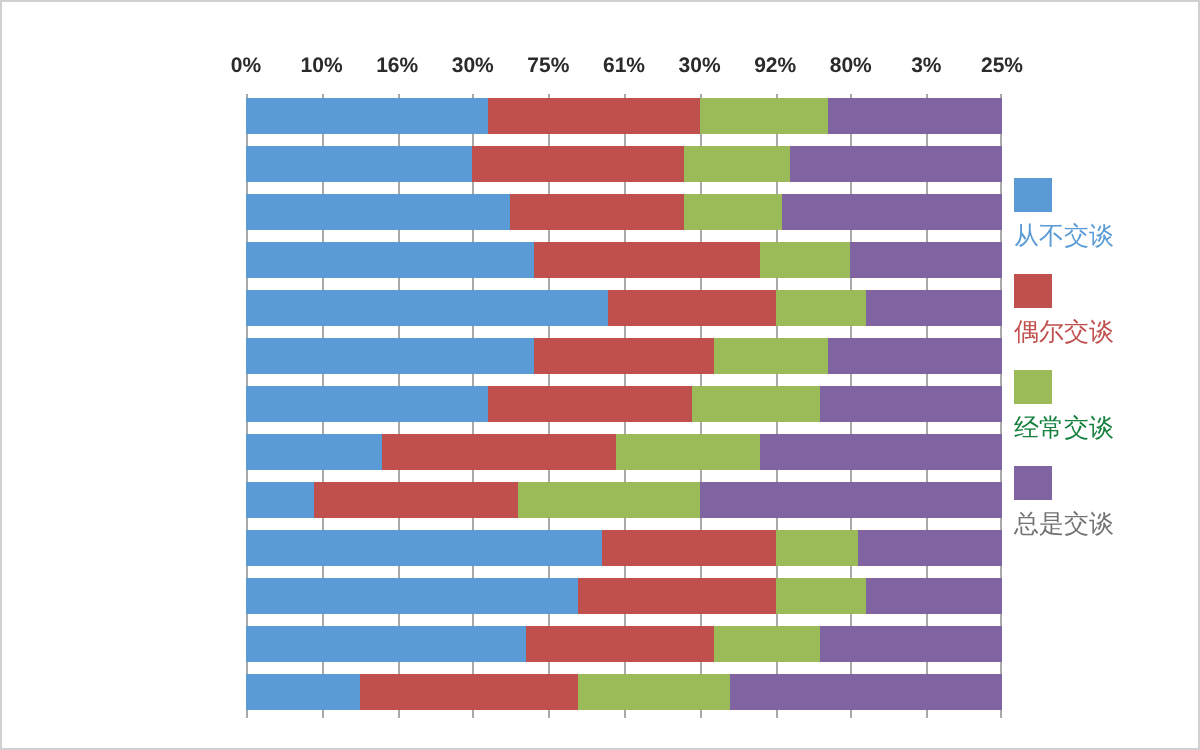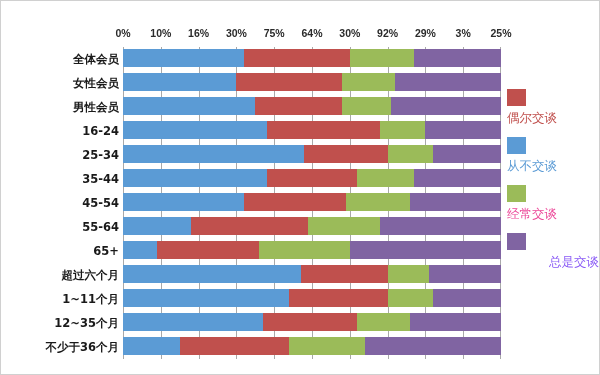--- a/index.html
+++ b/index.html
@@ -109,43 +109,28 @@
 
 <div id="frame">
 
 
   <div id="axis">
       <span class="tick-label" style="left: 0%;">0%</span>
       <span class="tick-label" style="left: 10%;">10%</span>
       <span class="tick-label" style="left: 20%;">16%</span>
       <span class="tick-label" style="left: 30%;">30%</span>
       <span class="tick-label" style="left: 40%;">75%</span>
-      <span class="tick-label" style="left: 50%;">64%</span>
+      <span class="tick-label" style="left: 50%;">61%</span>
       <span class="tick-label" style="left: 60%;">30%</span>
       <span class="tick-label" style="left: 70%;">92%</span>
-      <span class="tick-label" style="left: 80%;">29%</span>
+      <span class="tick-label" style="left: 80%;">80%</span>
       <span class="tick-label" style="left: 90%;">3%</span>
       <span class="tick-label" style="left: 100%;">25%</span>
     </div>
 
-  <div id="cats">
-      <div class="cat-label" style="top: 5px;">全体会员</div>
-      <div class="cat-label" style="top: 29px;">女性会员</div>
-      <div class="cat-label" style="top: 53px;">男性会员</div>
-      <div class="cat-label" style="top: 77px;">16-24</div>
-      <div class="cat-label" style="top: 101px;">25-34</div>
-      <div class="cat-label" style="top: 125px;">35-44</div>
-      <div class="cat-label" style="top: 149px;">45-54</div>
-      <div class="cat-label" style="top: 173px;">55-64</div>
-      <div class="cat-label" style="top: 197px;">65+</div>
-      <div class="cat-label" style="top: 221px;">超过六个月</div>
-      <div class="cat-label" style="top: 245px;">1~11个月</div>
-      <div class="cat-label" style="top: 269px;">12~35个月</div>
-      <div class="cat-label" style="top: 293px;">不少于36个月</div>
-    </div>
 
   <div id="plot">
     <div id="grid">
         <div class="gridline" style="left: calc(0% + 0px);"></div>
         <div class="gridline" style="left: calc(10% + 0px);"></div>
         <div class="gridline" style="left: calc(20% + 0px);"></div>
         <div class="gridline" style="left: calc(30% + 0px);"></div>
         <div class="gridline" style="left: calc(40% + 0px);"></div>
         <div class="gridline" style="left: calc(50% + 0px);"></div>
         <div class="gridline" style="left: calc(60% + 0px);"></div>
@@ -231,30 +216,30 @@
           <div class="seg" title="从不交谈: 15%" style="left: 0%; width: 15%; background: rgb(91, 155, 213);"></div>
           <div class="seg" title="偶尔交谈: 29%" style="left: 15%; width: 29%; background: rgb(192, 80, 77);"></div>
           <div class="seg" title="经常交谈: 20%" style="left: 44%; width: 20%; background: rgb(155, 187, 89);"></div>
           <div class="seg" title="总是交谈: 36%" style="left: 64%; width: 36%; background: rgb(128, 100, 162);"></div>
         </div>
       </div>
   </div>
 
   <div id="legend">
       <div class="legend-item">
+        <span class="legend-swatch" style="background: rgb(91, 155, 213);"></span>
+        <span class="legend-label" style="color: rgb(91, 155, 213);">从不交谈</span>
+      </div>
+      <div class="legend-item">
         <span class="legend-swatch" style="background: rgb(192, 80, 77);"></span>
         <span class="legend-label" style="color: rgb(192, 80, 77);">偶尔交谈</span>
       </div>
       <div class="legend-item">
-        <span class="legend-swatch" style="background: rgb(91, 155, 213);"></span>
-        <span class="legend-label" style="color: rgb(91, 155, 213);">从不交谈</span>
-      </div>
-      <div class="legend-item">
         <span class="legend-swatch" style="background: rgb(155, 187, 89);"></span>
-        <span class="legend-label" style="color: #ec4899;">经常交谈</span>
+        <span class="legend-label" style="color: #15803d;">经常交谈</span>
       </div>
       <div class="legend-item">
         <span class="legend-swatch" style="background: rgb(128, 100, 162);"></span>
-        <span class="legend-label" style="color: #8b5cf6; text-align: right;">总是交谈</span>
+        <span class="legend-label" style="color: #737373;">总是交谈</span>
       </div>
     </div>
 
 </div>
 
 </body></html>

